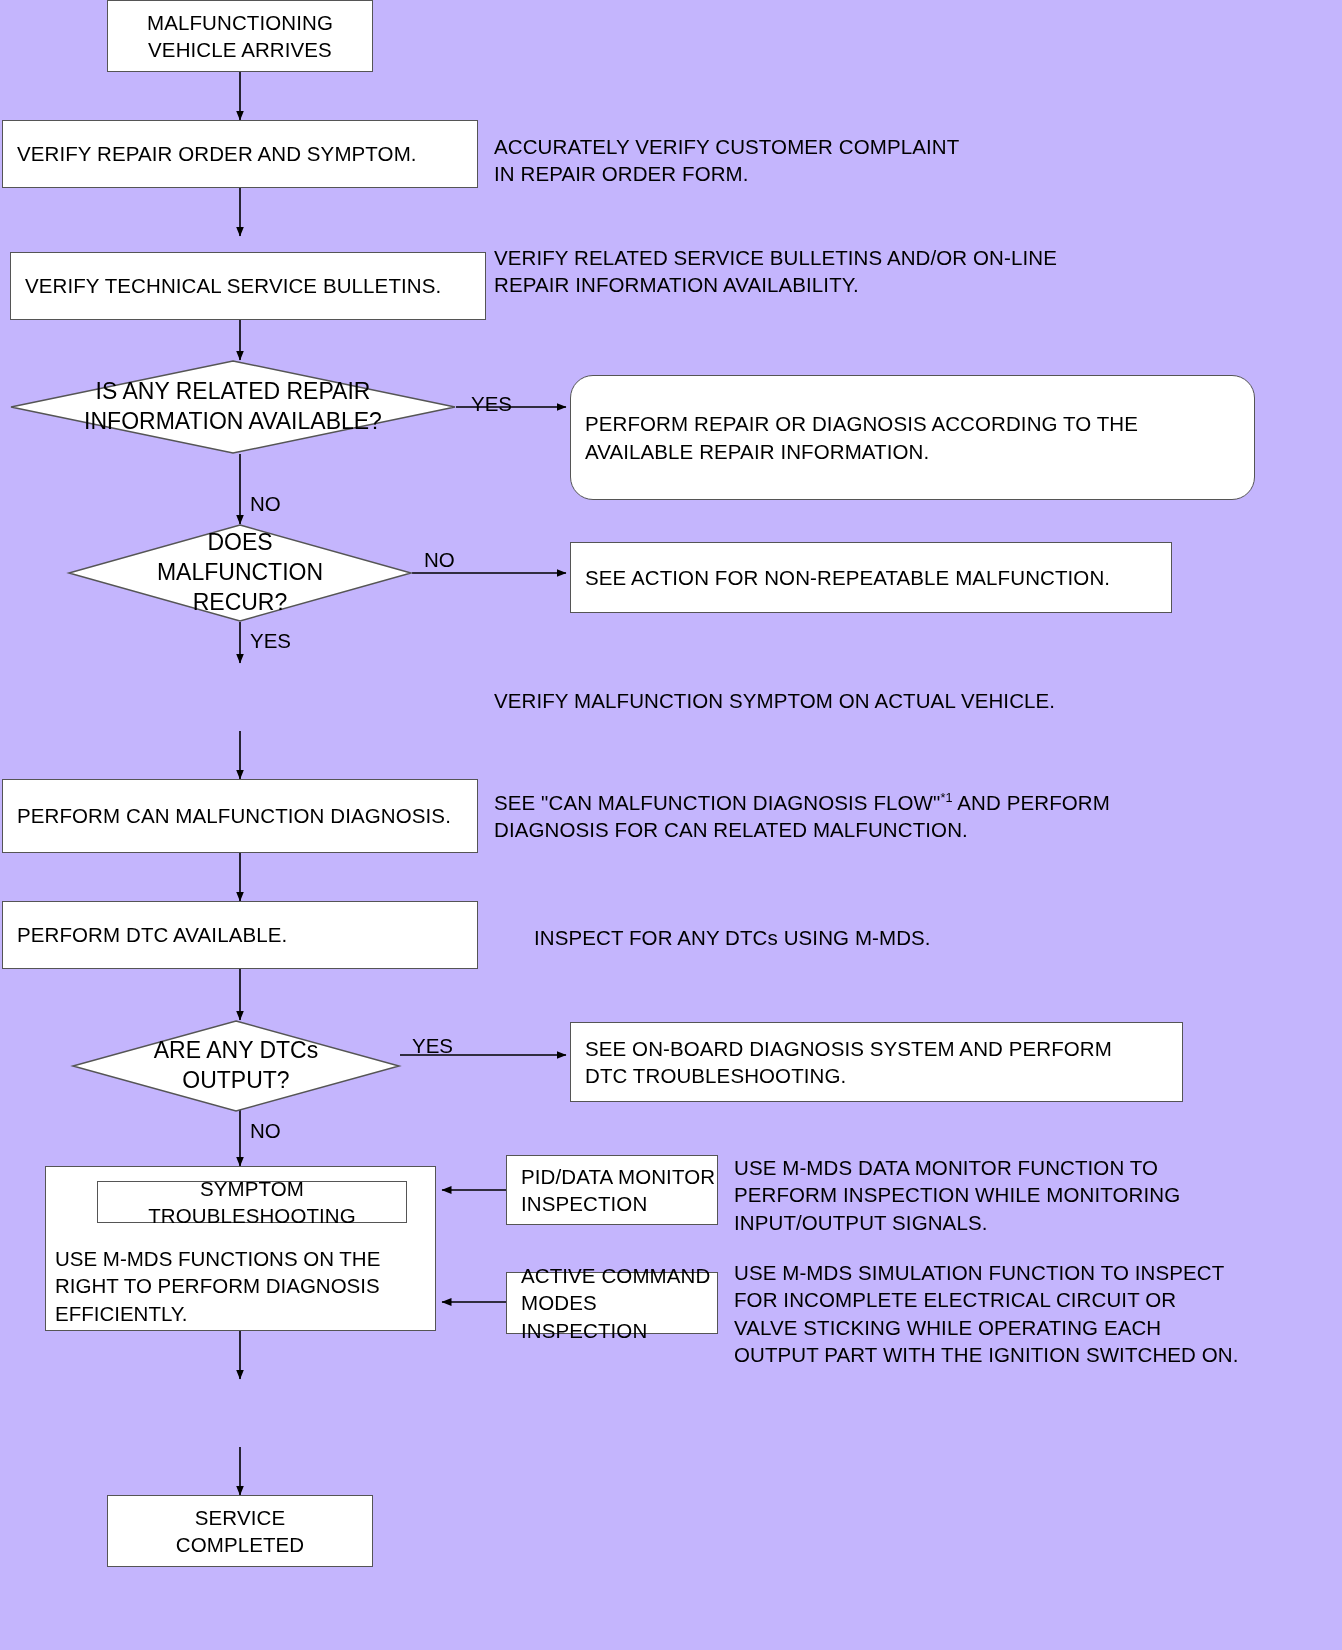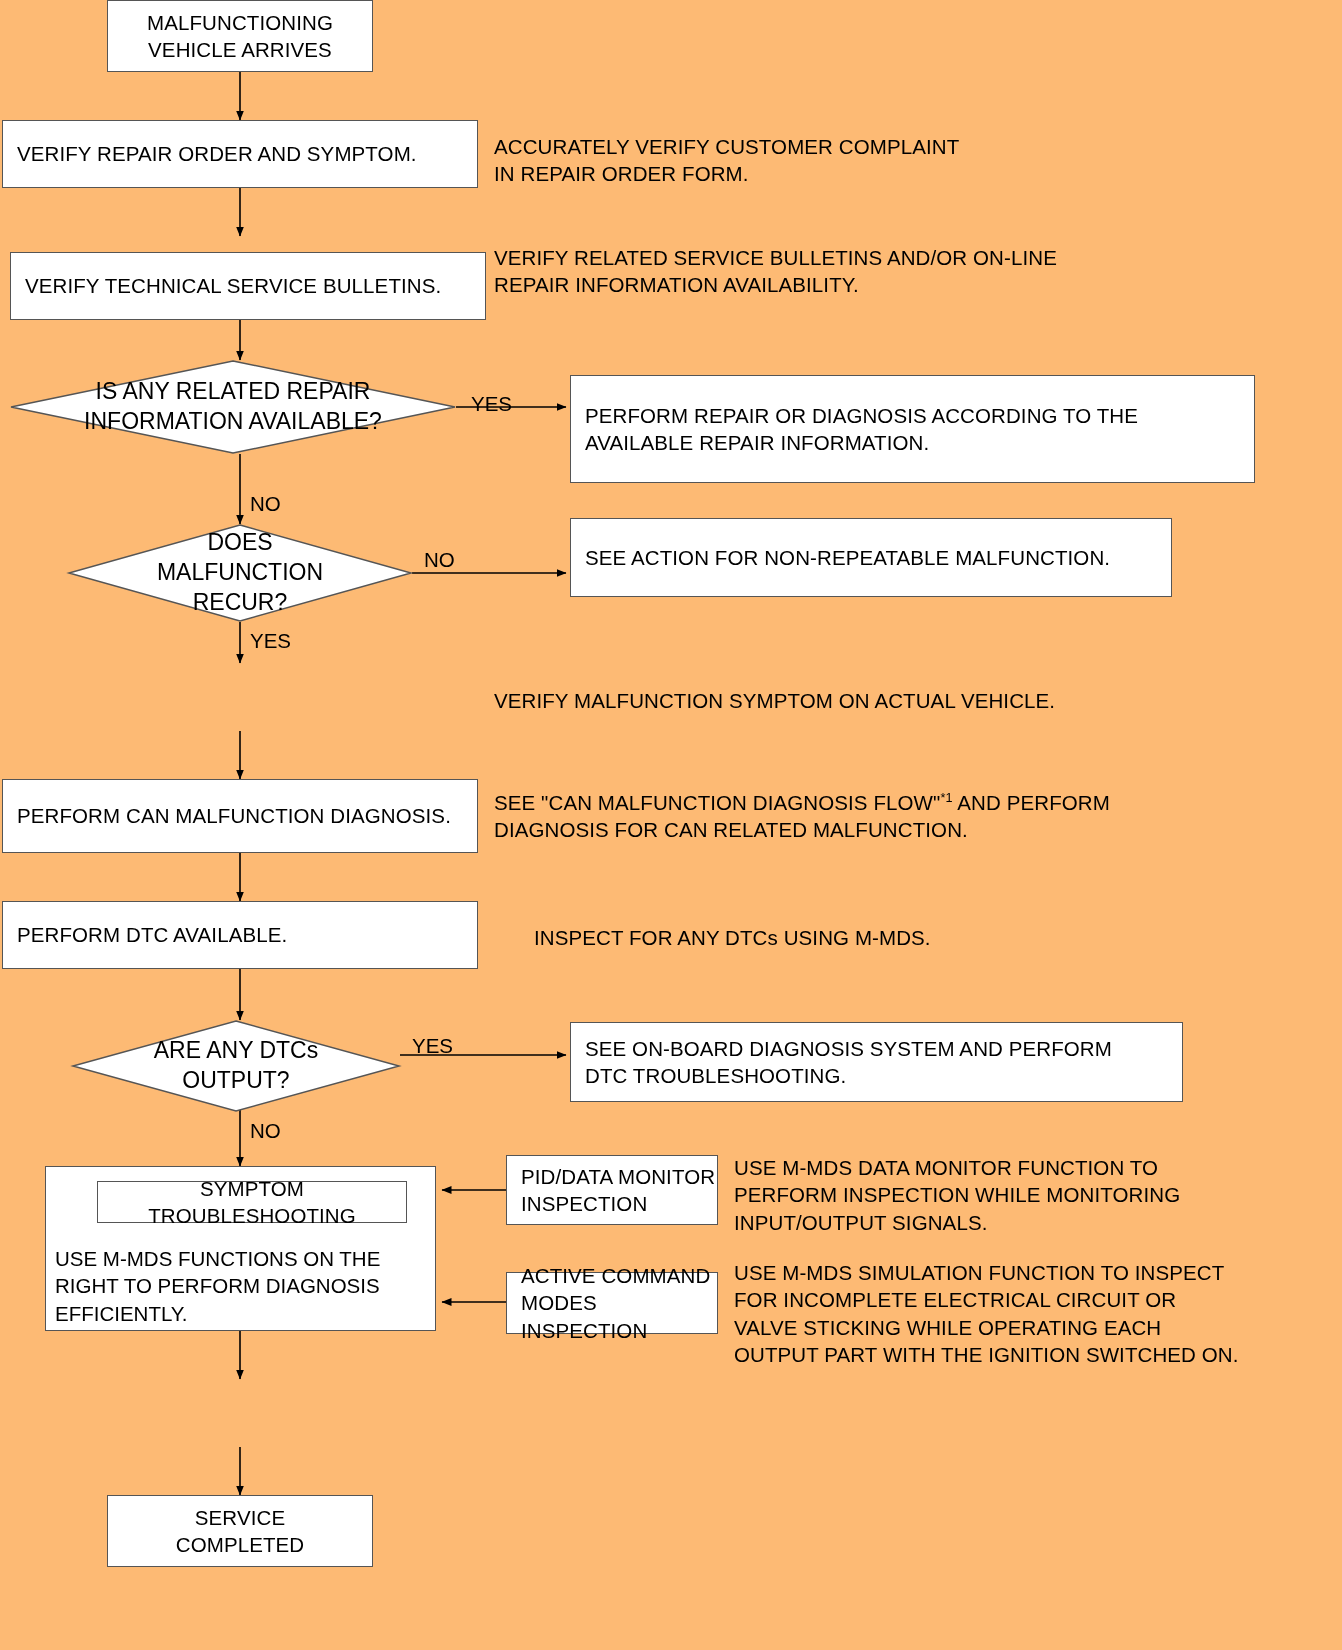--- a/index.html
+++ b/index.html
@@ -1,17 +1,17 @@
 <!DOCTYPE html>
 <html><head>
 <meta charset="utf-8">
 <style>
   html,body{margin:0;padding:0;background:#fff;}
   body{font-family:"Liberation Sans","DejaVu Sans",sans-serif;color:#000;}
-  #canvas{position:relative;width:1342px;height:1650px;background:#fdba74;overflow:hidden;text-decoration:underline;}
+  #canvas{position:relative;width:1342px;height:1650px;background:#c4b5fd;overflow:hidden;text-decoration:underline;}
   .node{position:absolute;box-sizing:border-box;border:1.5px solid #555;background:#fff;
         display:flex;align-items:center;}
   .node .txt{width:100%;font-size:20.5px;line-height:1.32;letter-spacing:.1px;}
   .center .txt{text-align:center;}
   .left .txt{text-align:left;padding-left:14px;}
   .note{position:absolute;font-size:20.5px;line-height:1.34;letter-spacing:.1px;white-space:pre-line;}
   .lbl{position:absolute;font-size:20.5px;line-height:1.2;}
   .dia{position:absolute;}
   .dia svg{display:block;overflow:visible;}
   .dia .dtxt{position:absolute;left:0;top:0;width:100%;height:100%;
@@ -87,37 +87,37 @@
   <div class="dia" style="left:10px;top:360px;width:446px;height:94px;">
     <svg width="446" height="94" viewBox="0 0 446 94">
       <polygon points="223,1 445,47 223,93 1,47" fill="#fff" stroke="#555" stroke-width="1.5"></polygon>
     </svg>
     <div class="dtxt">IS ANY RELATED REPAIR
 INFORMATION AVAILABLE?</div>
   </div>
   <div class="lbl" style="left:471px;top:392px;">YES</div>
   <div class="lbl" style="left:250px;top:492px;">NO</div>
 
-  <div class="node left" style="left:570px;top:375px;width:685px;height:108px;">
+  <div class="node left" style="left:570px;top:375px;width:685px;height:125px;border-radius:23px;">
     <div class="txt" style="white-space:pre-line;">PERFORM REPAIR OR DIAGNOSIS ACCORDING TO THE
 AVAILABLE REPAIR INFORMATION.</div>
   </div>
 
   <div class="dia" style="left:68px;top:524px;width:344px;height:98px;">
     <svg width="344" height="98" viewBox="0 0 344 98">
       <polygon points="172,1 343,49 172,97 1,49" fill="#fff" stroke="#555" stroke-width="1.5"></polygon>
     </svg>
     <div class="dtxt">DOES
 MALFUNCTION
 RECUR?</div>
   </div>
   <div class="lbl" style="left:424px;top:548px;">NO</div>
   <div class="lbl" style="left:250px;top:629px;">YES</div>
 
-  <div class="node left" style="left:570px;top:518px;width:602px;height:79px;">
+  <div class="node left" style="left:570px;top:542px;width:602px;height:71px;">
     <div class="txt">SEE ACTION FOR NON-REPEATABLE MALFUNCTION.</div>
   </div>
 
   <div class="note" style="left:494px;top:687px;width:680px;">VERIFY MALFUNCTION SYMPTOM ON ACTUAL VEHICLE.</div>
 
   <div class="node left" style="left:2px;top:779px;width:476px;height:74px;">
     <div class="txt">PERFORM CAN MALFUNCTION DIAGNOSIS.</div>
   </div>
   <div class="note" style="left:494px;top:789px;width:700px;white-space:normal;">
     <span>SEE "CAN MALFUNCTION DIAGNOSIS FLOW"</span><sup>*1</sup><span> AND PERFORM</span><br>

